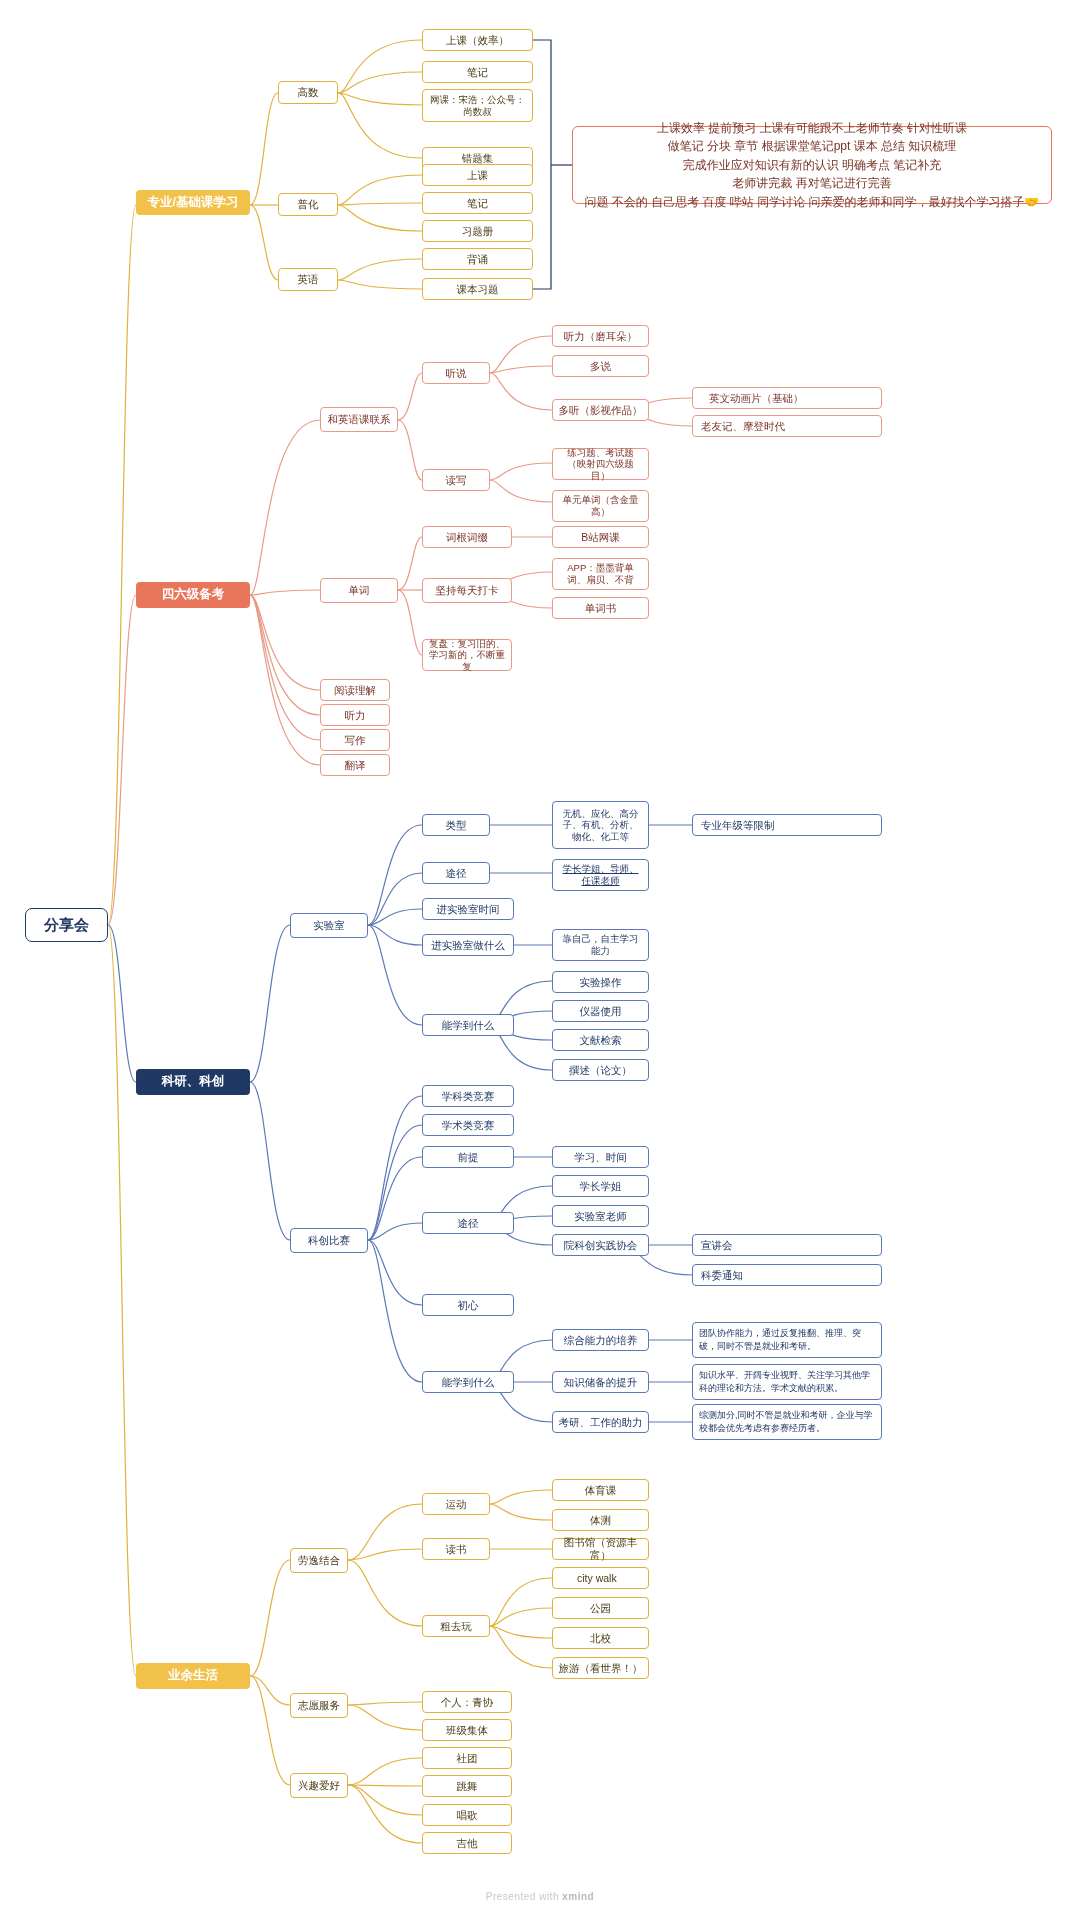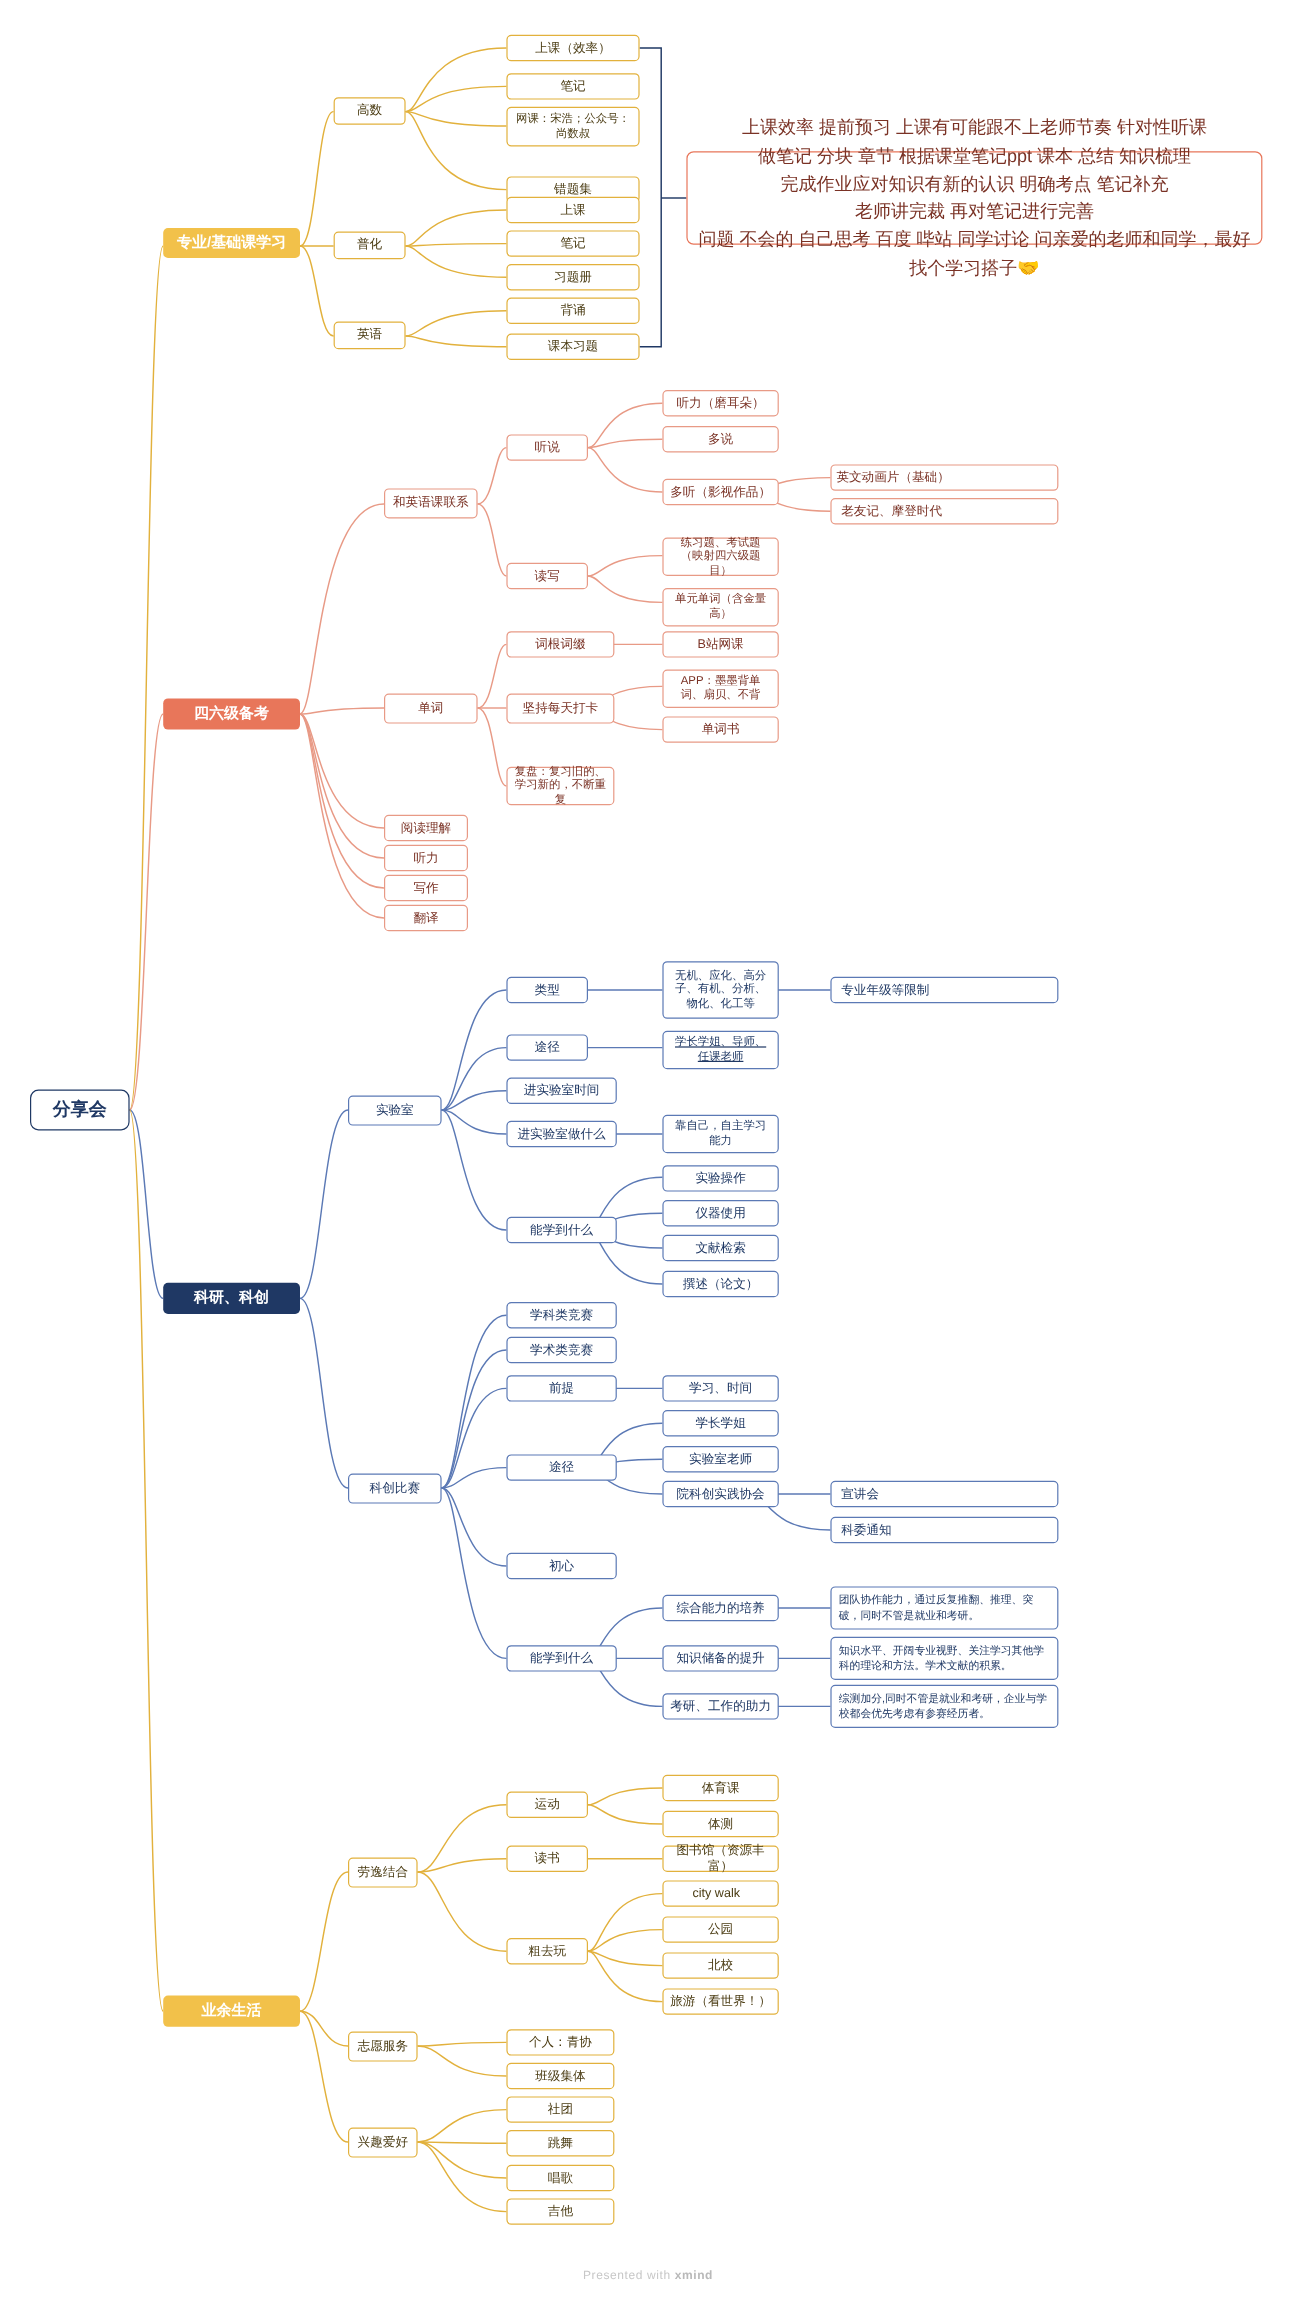--- a/index.html
+++ b/index.html
@@ -29,21 +29,21 @@
     color:#ffffff;font-size:12.5px;font-weight:700;border-radius:4px;
   }
   .l1.yellow{background:#f2c14a;}
   .l1.orange{background:#e8765a;}
   .l1.blue{background:#1f3864;}
   
   .b-yellow{border:1px solid #e2b13c;color:#4a3b12;font-size:10.5px;}
   .b-orange{border:1px solid #e89a86;color:#7a3225;font-size:10.5px;}
   .b-blue{border:1px solid #5b79b5;color:#1f3864;font-size:10.5px;}
   .note{
-    border:1px solid #e8765a;color:#7a3225;font-size:15px;border-radius:6px;
+    border:1px solid #e8765a;color:#7a3225;font-size:12px;border-radius:6px;
     text-align:center;line-height:1.55;padding:20px 8px;
   }
   .bignote{
     border:1px solid #5b79b5;color:#1f3864;font-size:9px;border-radius:4px;
     text-align:left;line-height:1.5;padding:4px 6px;justify-content:flex-start;
   }
   .footer{
     position:absolute;left:0;bottom:18px;width:1080px;text-align:center;
     color:#c7c7c7;font-size:10px;letter-spacing:.5px;
   }
@@ -190,21 +190,21 @@
 老师讲完裁 再对笔记进行完善
 问题 不会的 自己思考 百度 哔站 同学讨论 问亲爱的老师和同学，最好找个学习搭子🤝</div>
 
   <div class="node l1 orange" style="left:136px;top:582px;width:114px;height:26px;">四六级备考</div>
 
   <div class="node b-orange" style="left:320px;top:407px;width:78px;height:25px;">和英语课联系</div>
   <div class="node b-orange" style="left:422px;top:362px;width:68px;height:22px;">听说</div>
   <div class="node b-orange" style="left:552px;top:325px;width:97px;height:22px;">听力（磨耳朵）</div>
   <div class="node b-orange" style="left:552px;top:355px;width:97px;height:22px;">多说</div>
   <div class="node b-orange" style="left:552px;top:399px;width:97px;height:22px;">多听（影视作品）</div>
-  <div class="node b-orange" style="left:692px;top:387px;width:190px;height:22px;justify-content:flex-start;padding-left:4px;">英文动画片（基础）</div>
+  <div class="node b-orange" style="left:692px;top:387px;width:190px;height:22px;justify-content:flex-start;padding-left:16px;">英文动画片（基础）</div>
   <div class="node b-orange" style="left:692px;top:415px;width:190px;height:22px;justify-content:flex-start;padding-left:8px;">老友记、摩登时代</div>
 
   <div class="node b-orange" style="left:422px;top:469px;width:68px;height:22px;">读写</div>
   <div class="node b-orange" style="left:552px;top:448px;width:97px;height:32px;font-size:9.5px;">练习题、考试题（映射四六级题目）</div>
   <div class="node b-orange" style="left:552px;top:490px;width:97px;height:32px;font-size:9.5px;">单元单词（含金量高）</div>
 
   <div class="node b-orange" style="left:320px;top:578px;width:78px;height:25px;">单词</div>
   <div class="node b-orange" style="left:422px;top:526px;width:90px;height:22px;">词根词缀</div>
   <div class="node b-orange" style="left:552px;top:526px;width:97px;height:22px;">B站网课</div>
   <div class="node b-orange" style="left:422px;top:578px;width:90px;height:25px;">坚持每天打卡</div>

